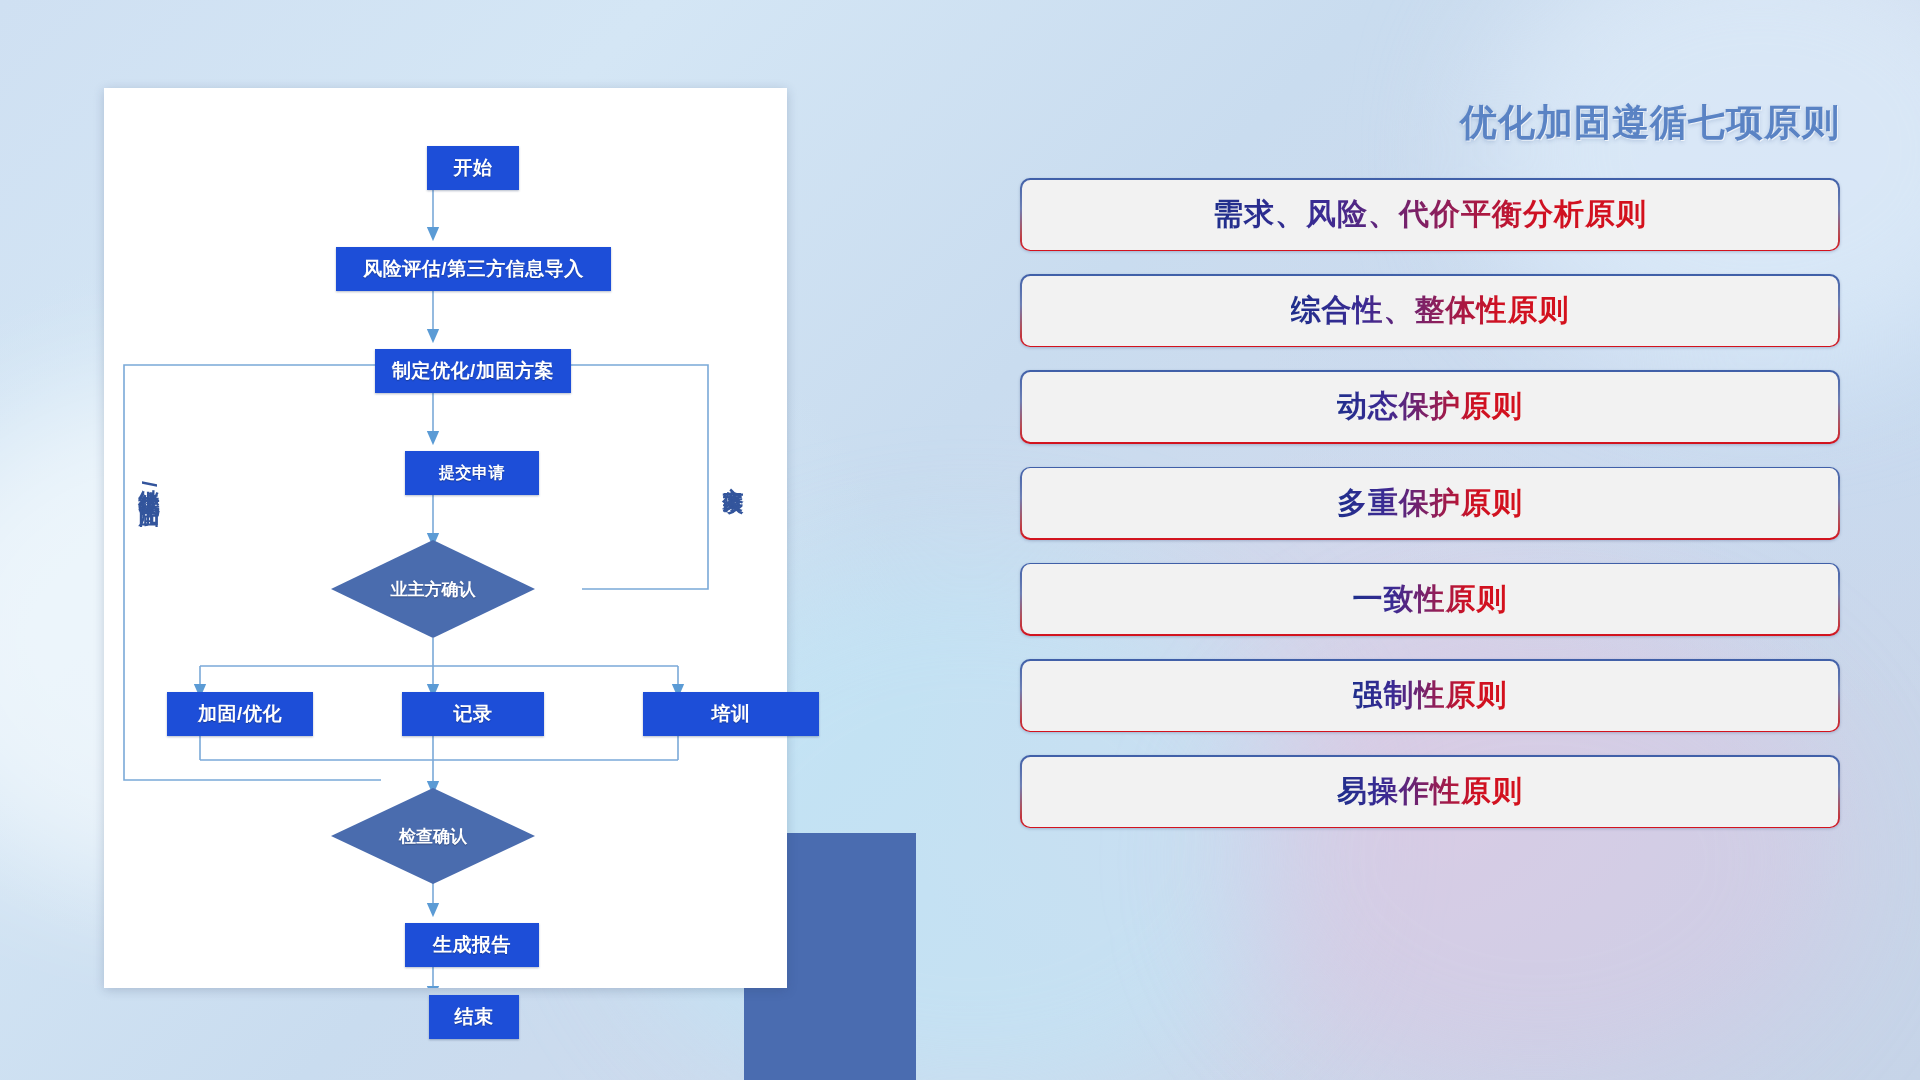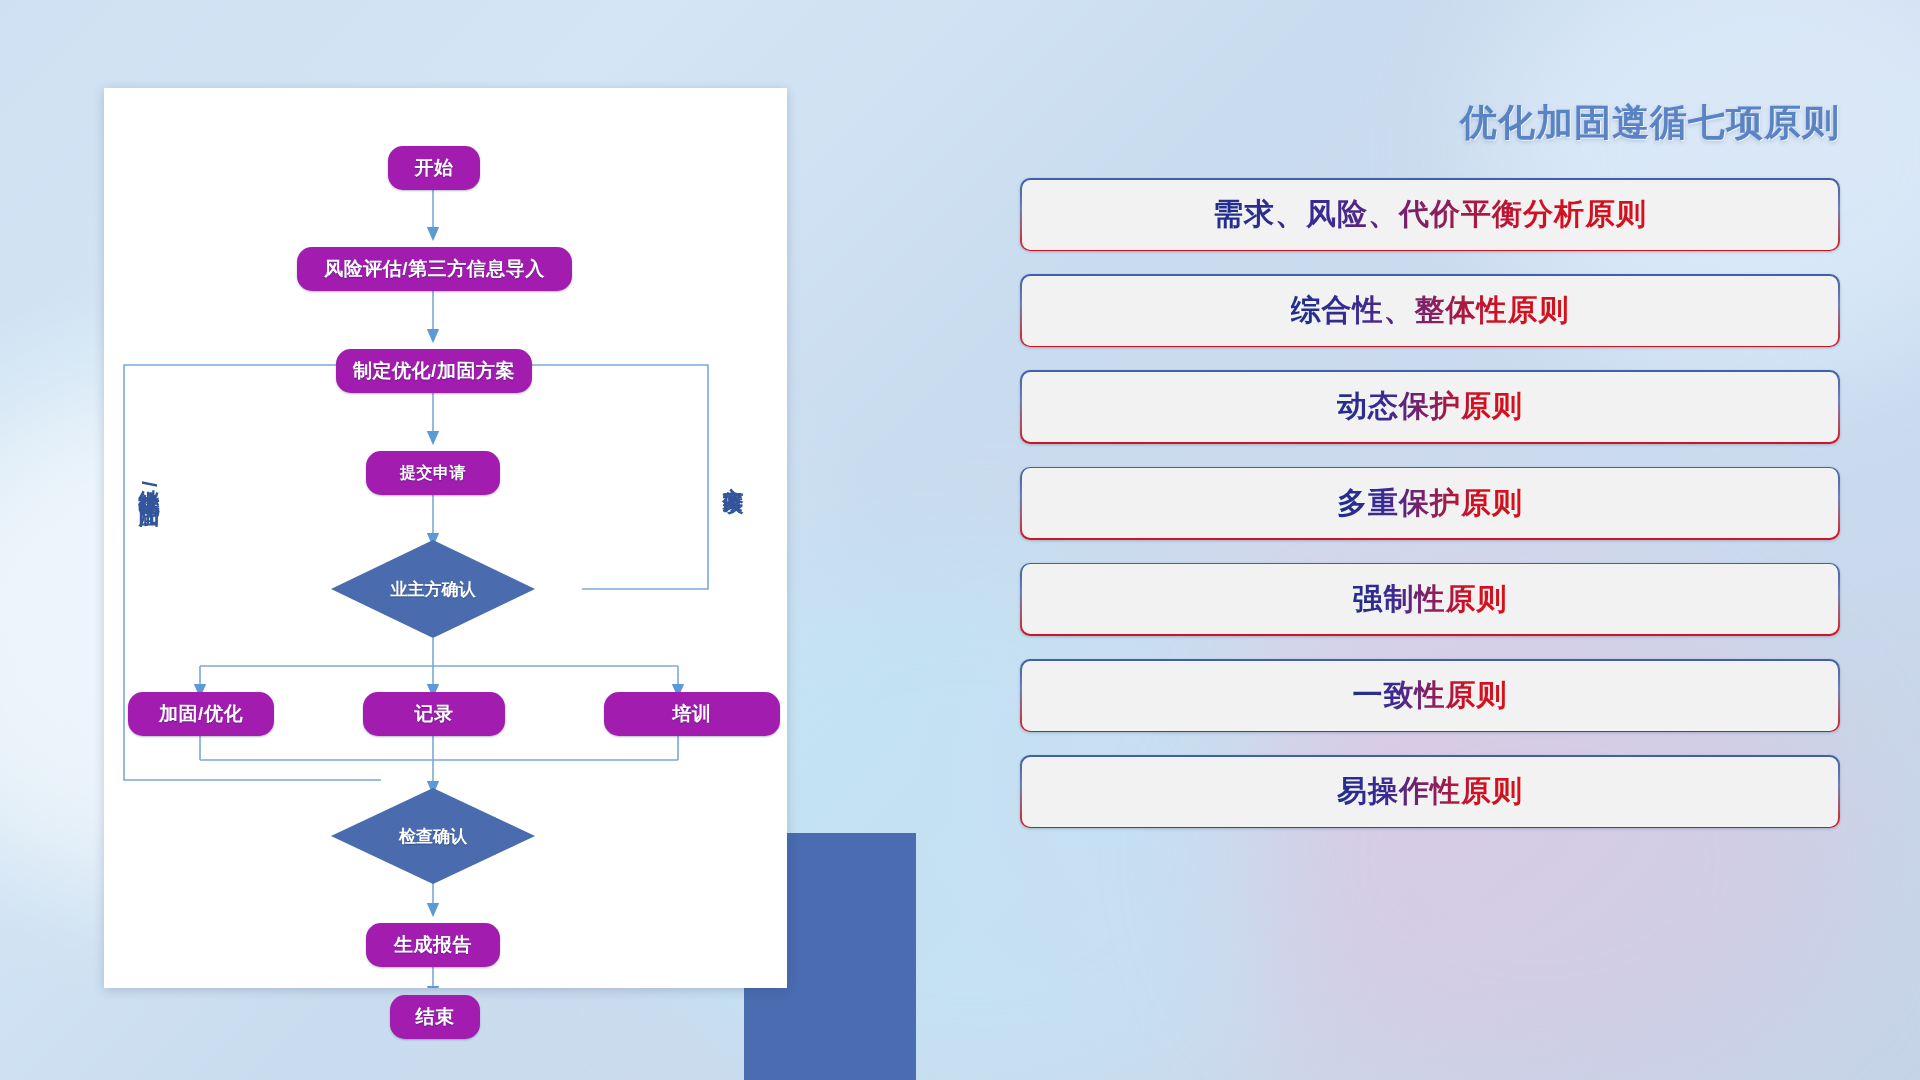--- a/index.html
+++ b/index.html
@@ -66,27 +66,28 @@
     inset: 0;
   }
   .flow svg { position: absolute; left: 0; top: 0; }
 
   .node {
     position: absolute;
     box-sizing: border-box;
     display: flex;
     align-items: center;
     justify-content: center;
-    background: #a21caf;
+    background: #1d4ed8;
     color: #ffffff;
-    border-radius: 15px;
+    border-radius: 0;
     font-weight: bold;
     letter-spacing: .5px;
     text-shadow: 0 1px 1px rgba(25,40,80,.45);
     box-shadow: 0 1px 2px rgba(40,60,100,.35);
+    margin-left: 39px;
   }
 
   .diamond-wrap {
     position: absolute;
     display: flex;
     align-items: center;
     justify-content: center;
   }
   .diamond-shape {
     position: absolute;
@@ -300,27 +301,27 @@
       </div>
 
       <div class="principle">
         <div class="principle-inner">
           <span class="principle-text">多重保护原则</span>
         </div>
       </div>
 
       <div class="principle">
         <div class="principle-inner">
+          <span class="principle-text">一致性原则</span>
+        </div>
+      </div>
+
+      <div class="principle">
+        <div class="principle-inner">
           <span class="principle-text">强制性原则</span>
-        </div>
-      </div>
-
-      <div class="principle">
-        <div class="principle-inner">
-          <span class="principle-text">一致性原则</span>
         </div>
       </div>
 
       <div class="principle">
         <div class="principle-inner">
           <span class="principle-text">易操作性原则</span>
         </div>
       </div>
 
     </div>

